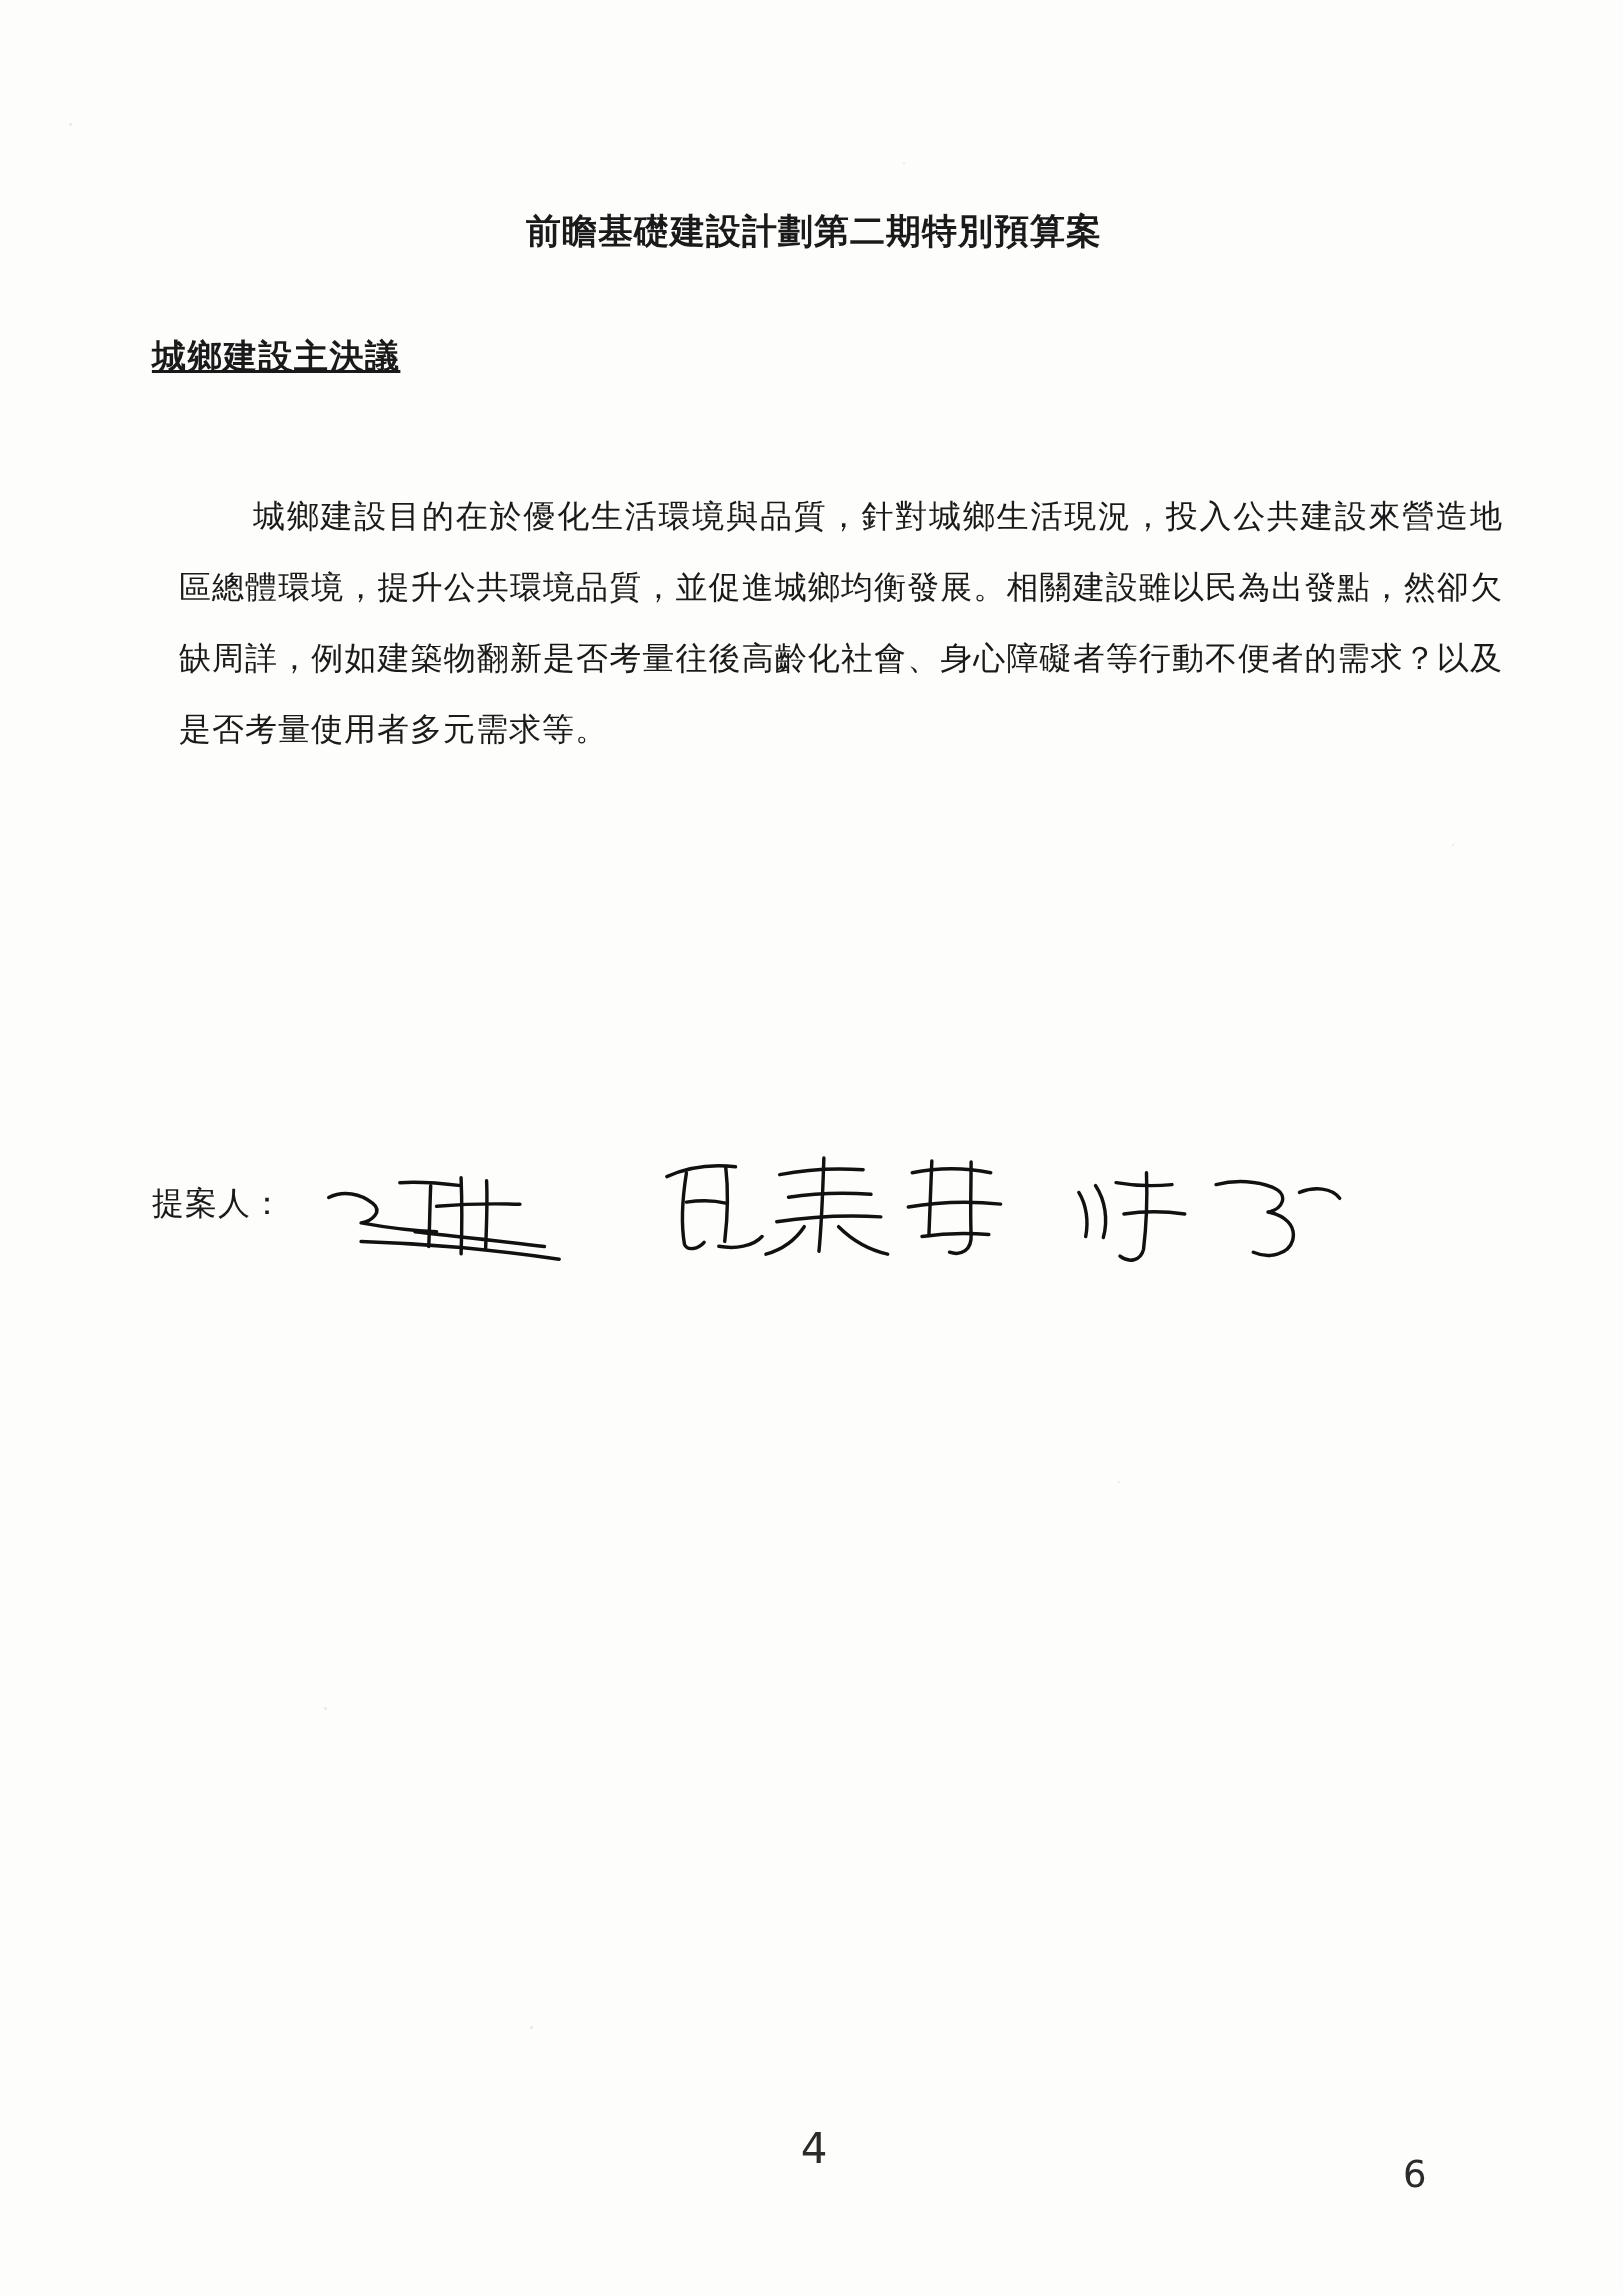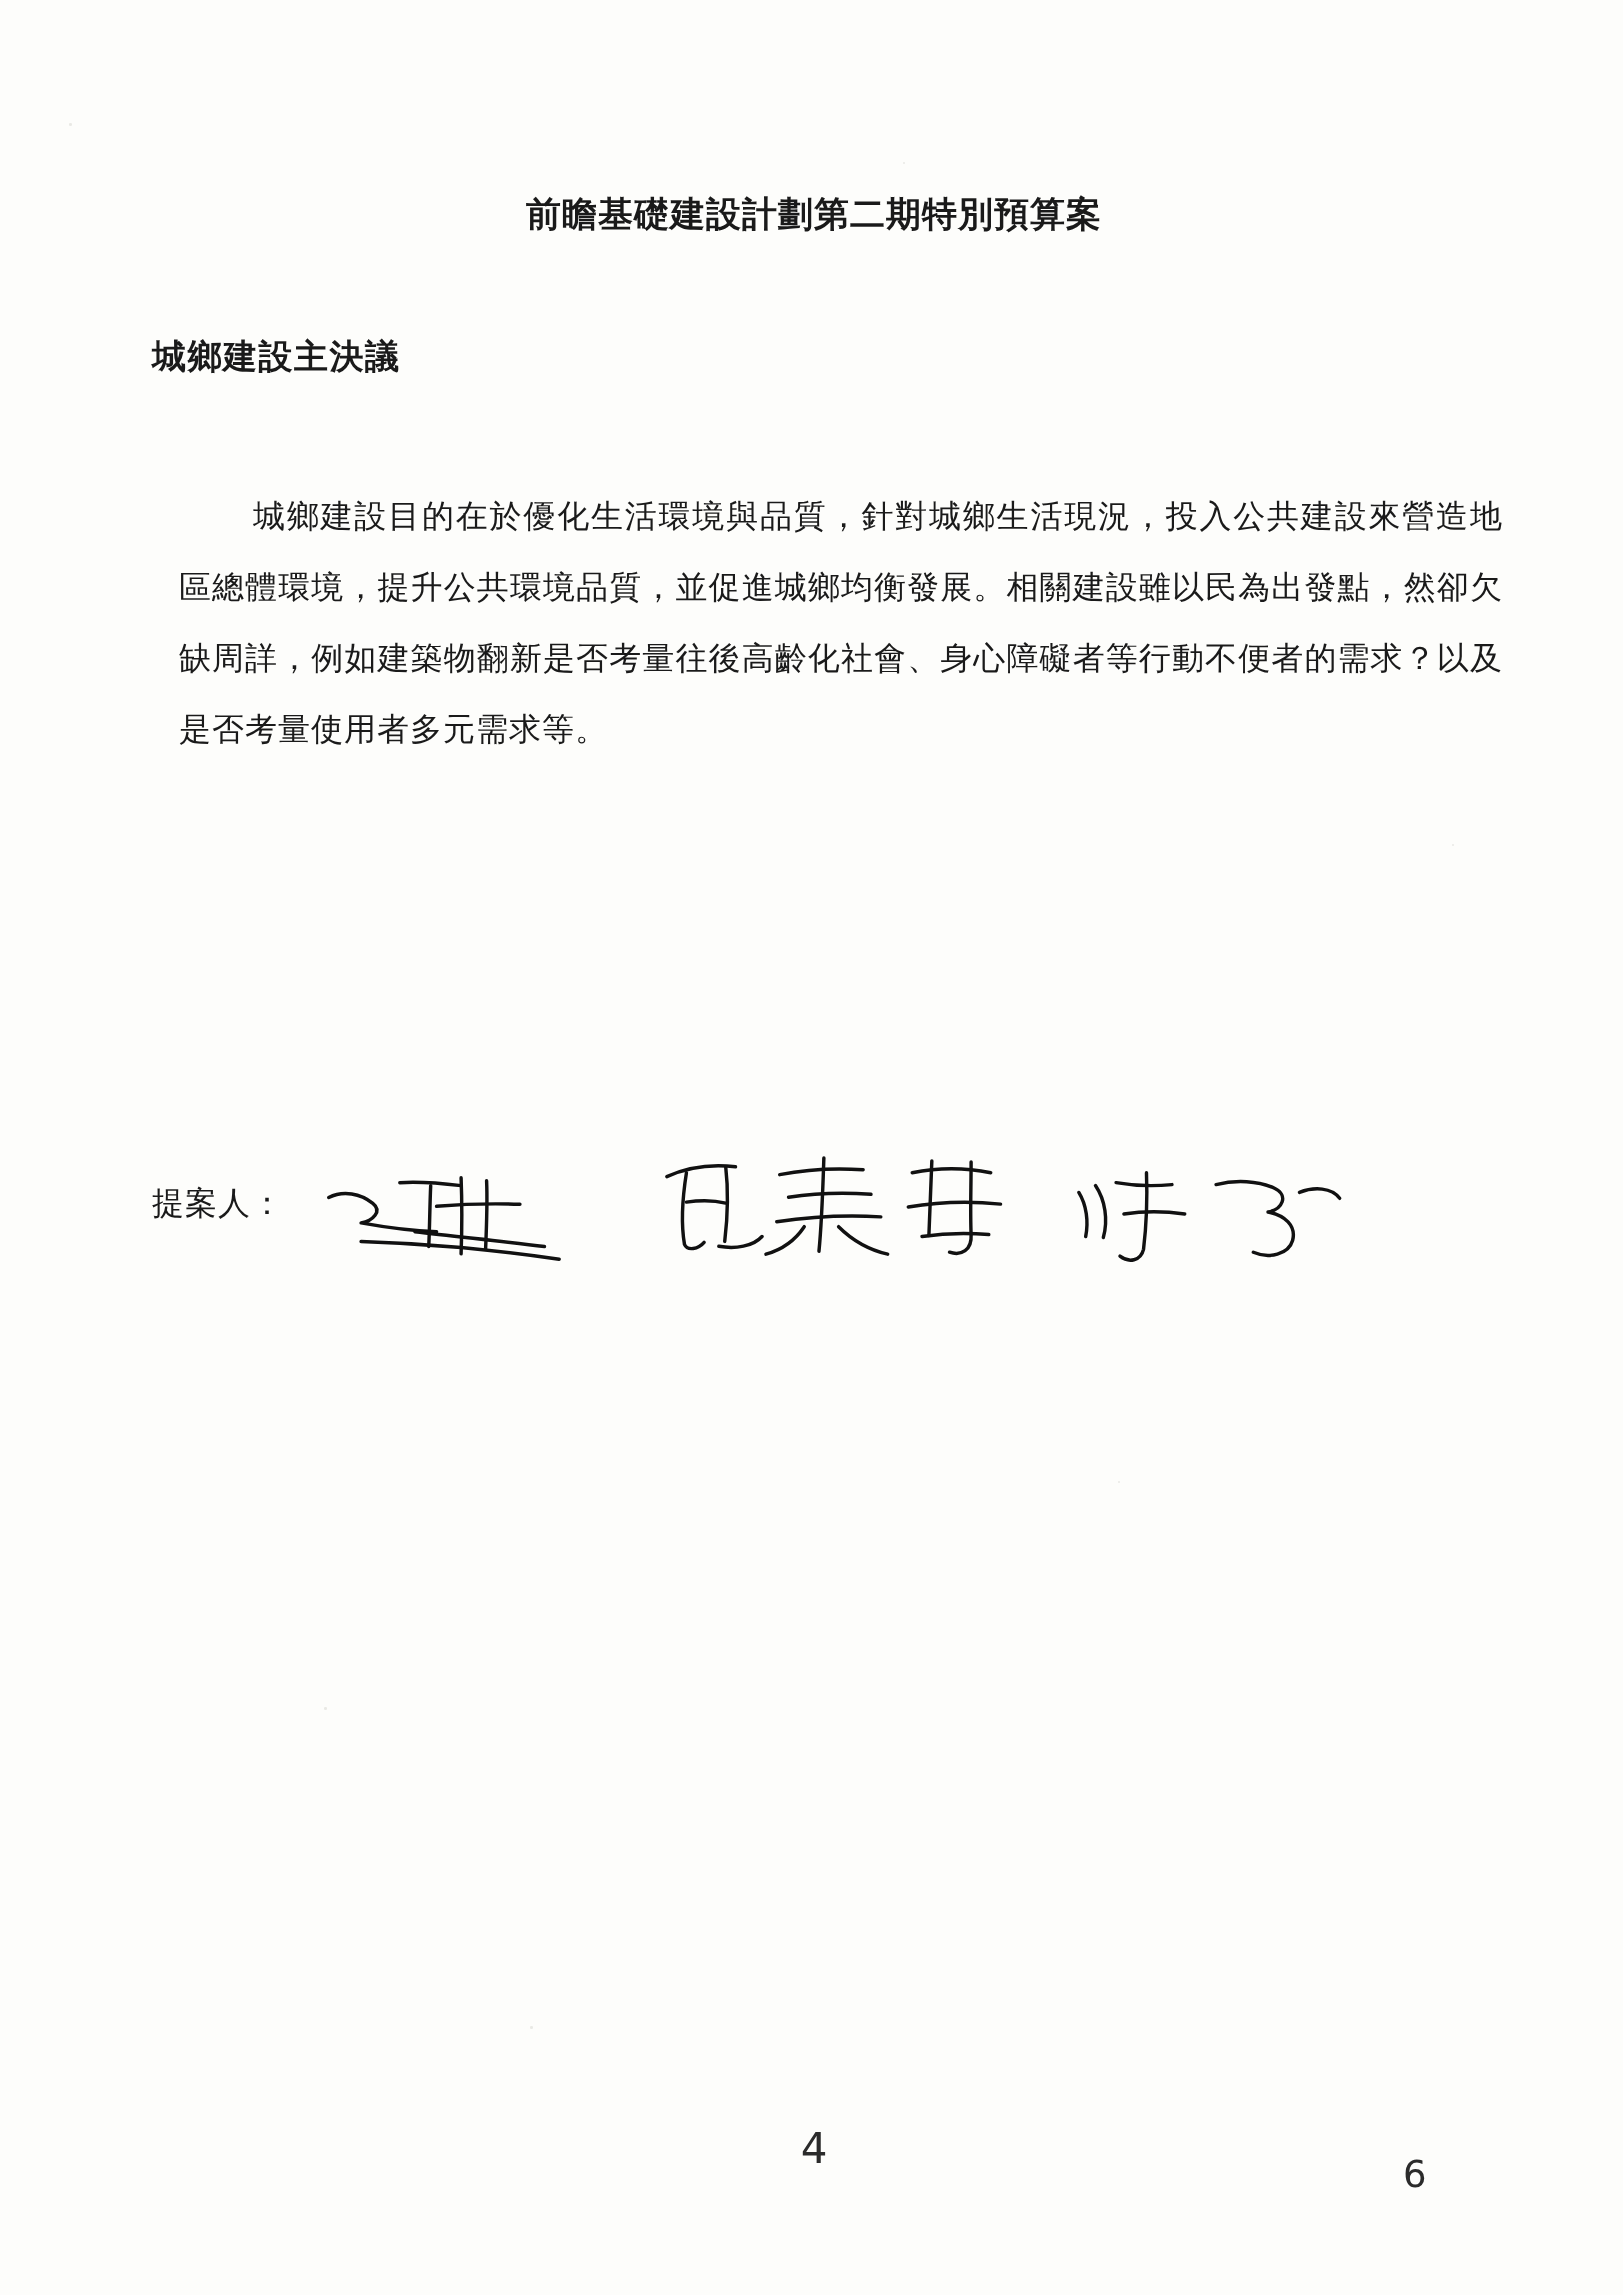--- a/index.html
+++ b/index.html
@@ -27,36 +27,37 @@
     position: absolute;
     left: 147px;
     top: 0;
     width: 1334px;
     height: 2295px;
   }
 
   .doc-title {
     position: absolute;
     left: 0;
-    top: 191px;
+    top: 208px;
     width: 1334px;
     text-align: center;
     font-size: 35px;
     font-weight: bold;
     letter-spacing: 1px;
     font-family: "DejaVu Serif", "Liberation Serif", serif;
   }
 
   .section-heading {
     position: absolute;
     left: 4.9px;
     top: 334px;
     font-size: 34px;
     font-weight: bold;
     letter-spacing: 1.5px;
+    text-decoration: underline;
   }
 
   .para {
     position: absolute;
     left: 4.9px;
     width: 1324px;
     font-size: 32px;
     line-height: 71px;
     letter-spacing: 1px;
     text-align: justify;

